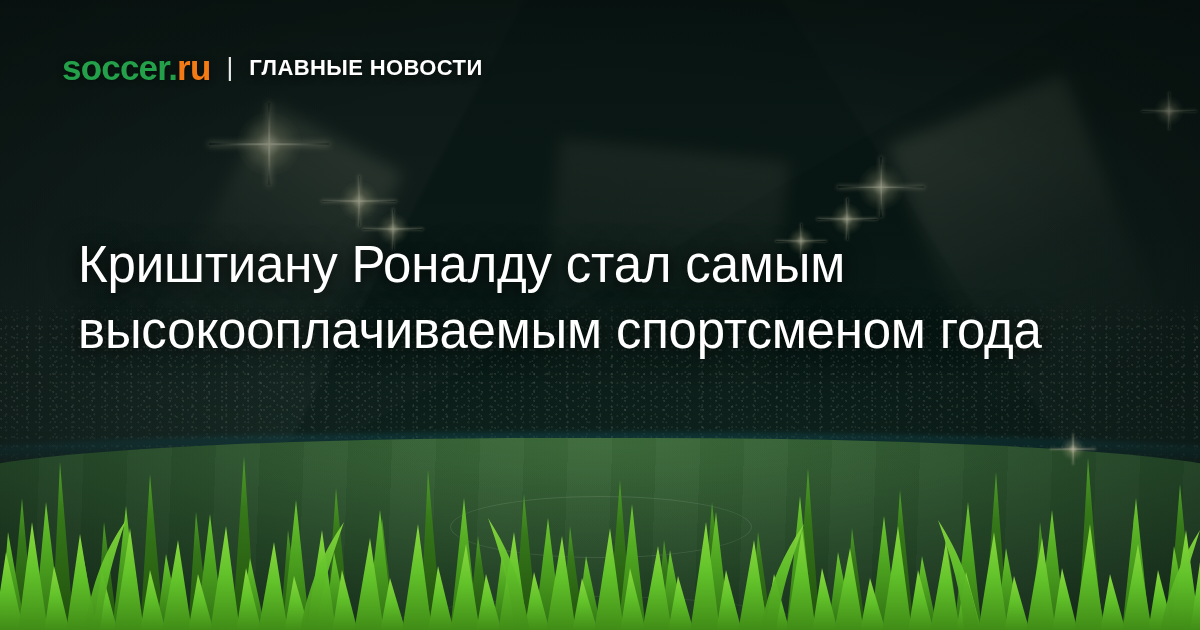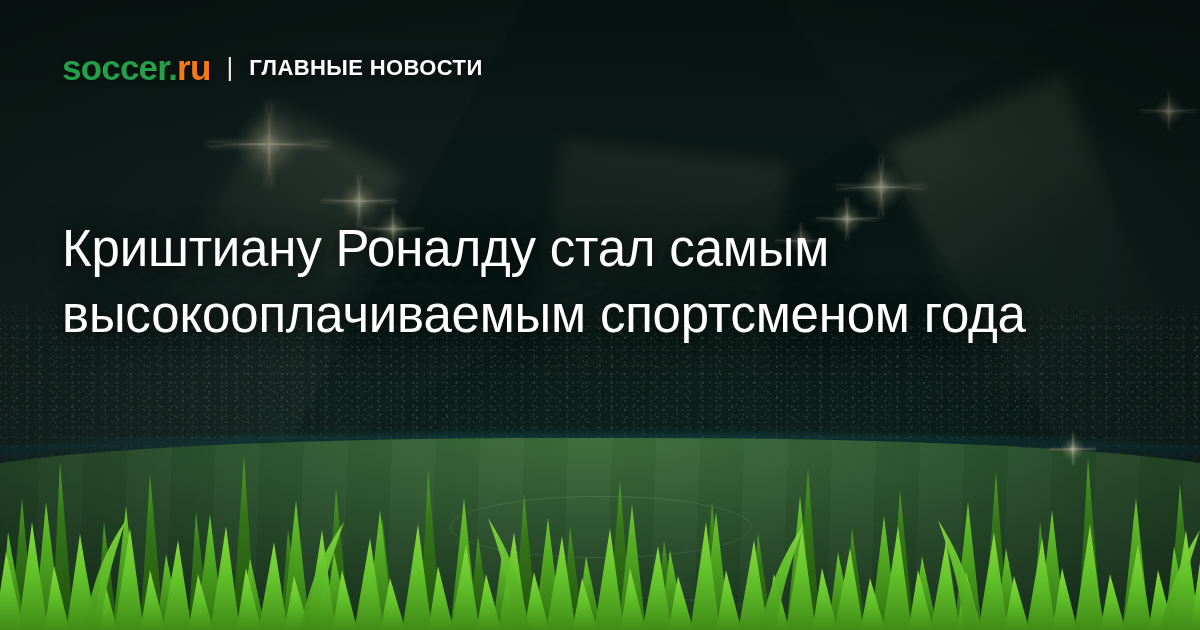--- a/index.html
+++ b/index.html
@@ -181,21 +181,21 @@
     line-height: 1;
     white-space: nowrap;
     text-shadow: 0 1px 8px rgba(0,0,0,.6);
   }
 
   
   .headline {
     position: absolute;
     left: 62px; top: 216px;
     width: 1060px;
-    margin: 0;
+    margin: 16px;
     color: #ffffff;
     font-size: 51px;
     font-weight: 400;
     line-height: 1.30;
     letter-spacing: -0.2px;
     text-shadow: 0 2px 14px rgba(0,0,0,.65), 0 0 34px rgba(0,0,0,.45);
   }
 </style>
 </head>
 <body>

